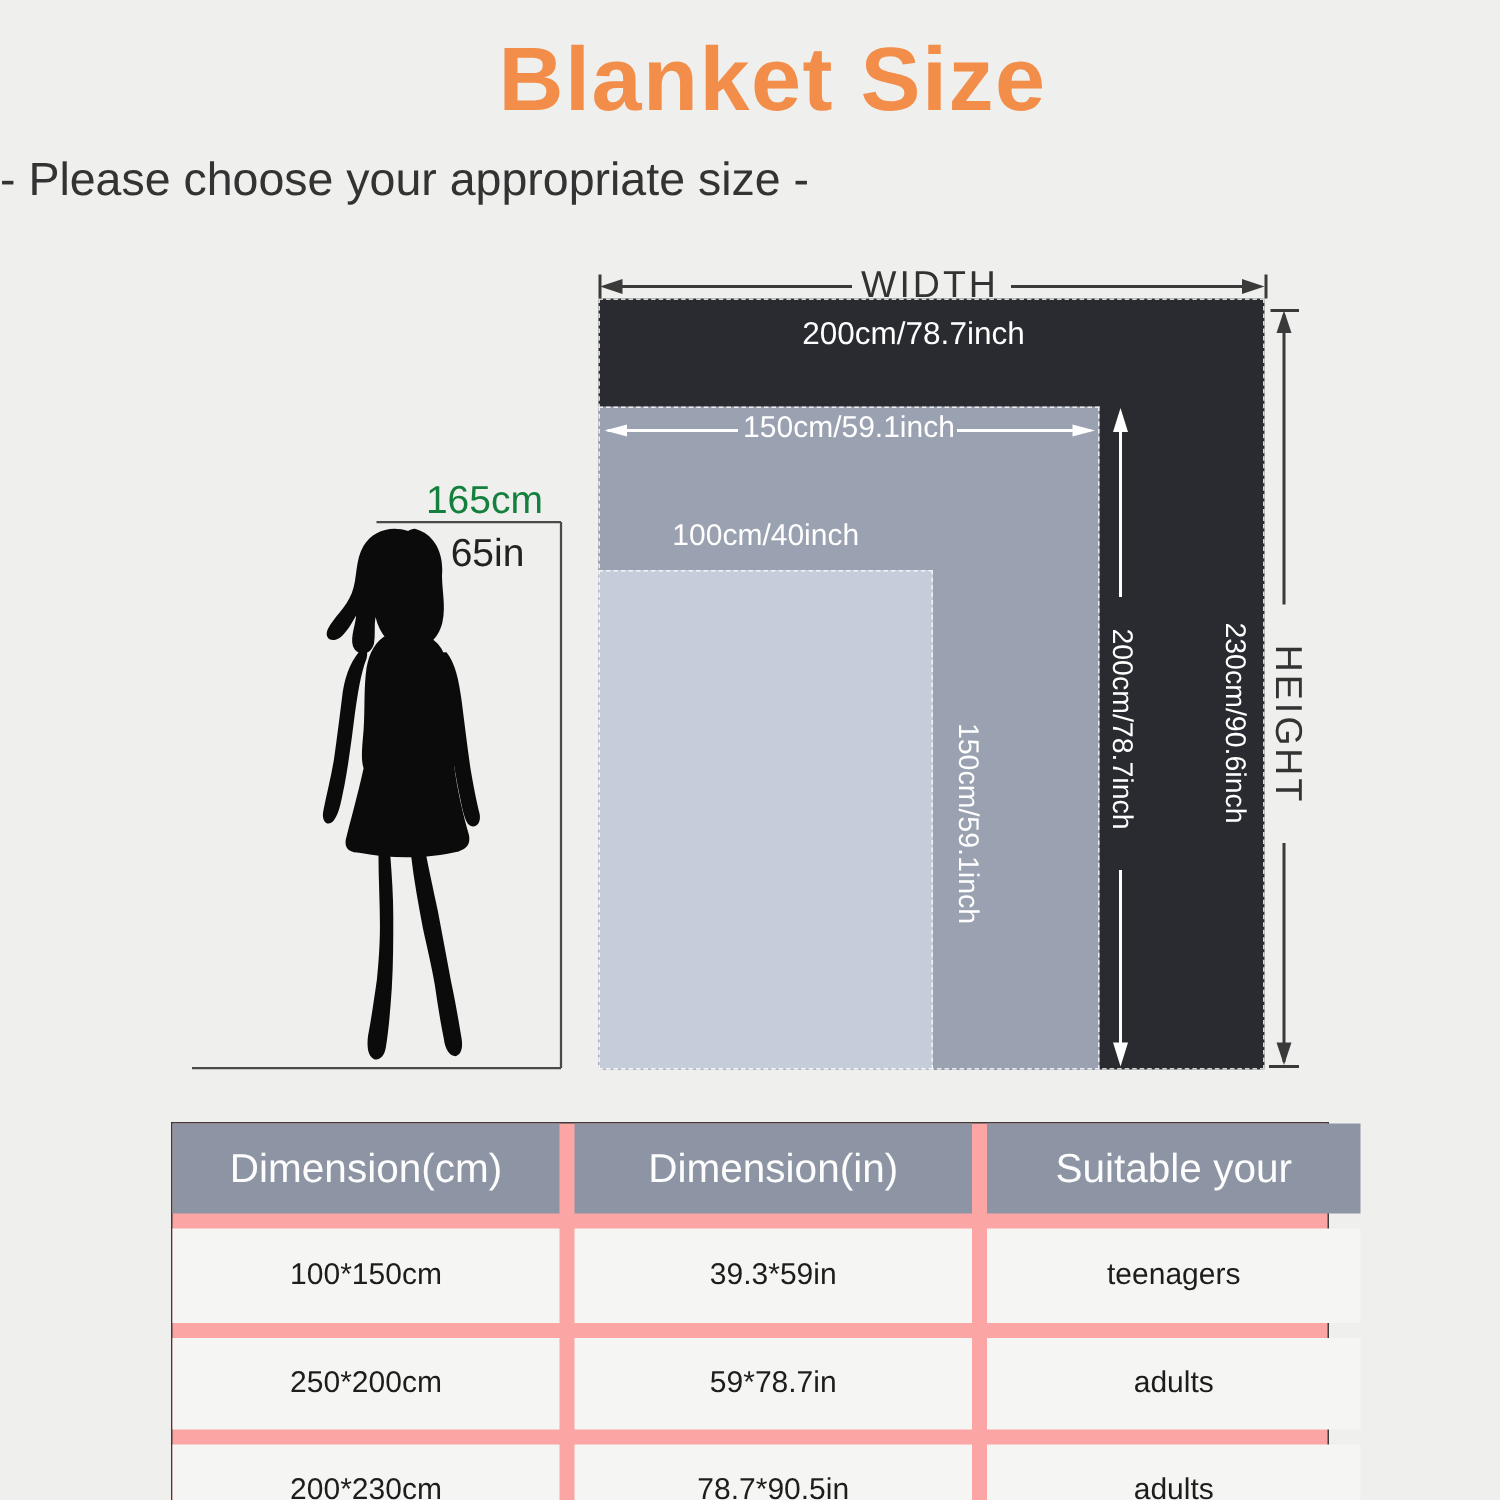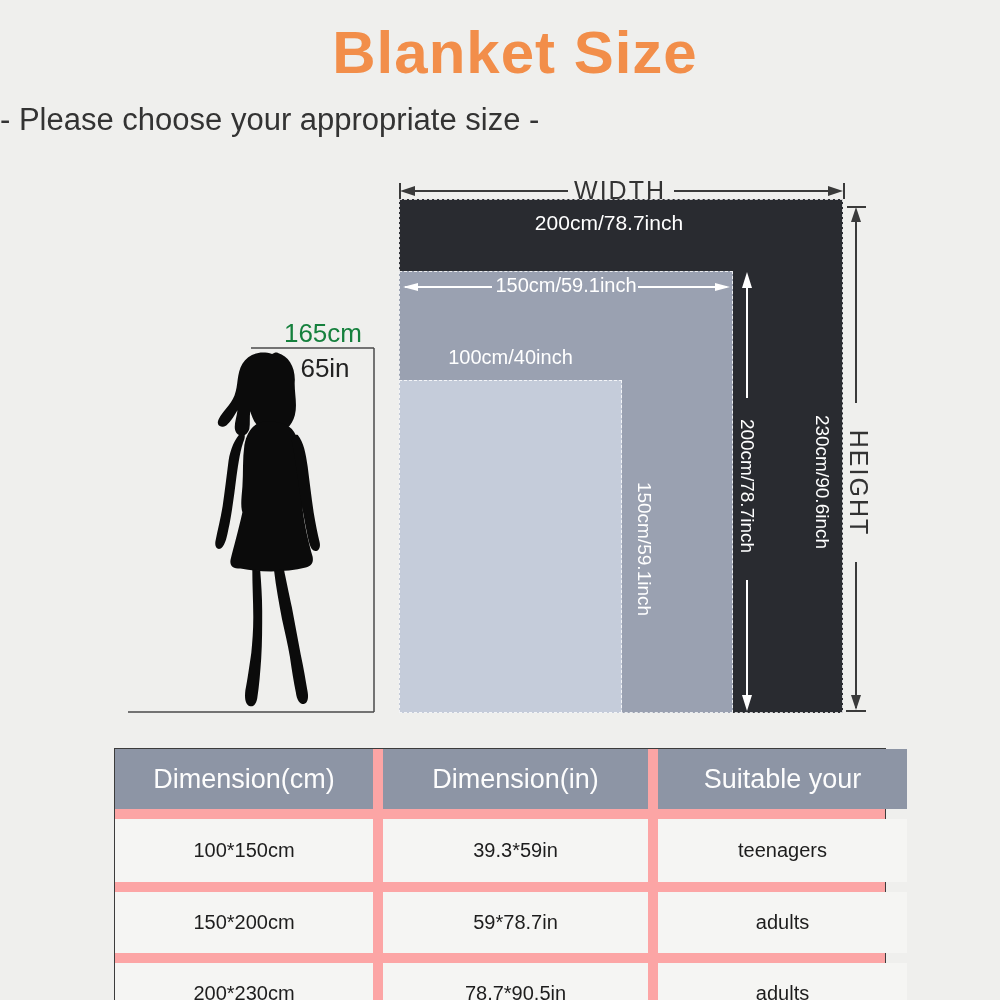--- a/index.html
+++ b/index.html
@@ -136,20 +136,20 @@
 
 <div class="abs size-table">
   <div class="cell th">Dimension(cm)</div>
   <div class="cell th">Dimension(in)</div>
   <div class="cell th">Suitable your</div>
 
   <div class="cell">100*150cm</div>
   <div class="cell">39.3*59in</div>
   <div class="cell">teenagers</div>
 
-  <div class="cell">150*200cm</div>
+  <div class="cell">250*200cm</div>
   <div class="cell">59*78.7in</div>
   <div class="cell">adults</div>
 
   <div class="cell">200*230cm</div>
   <div class="cell">78.7*90.5in</div>
   <div class="cell">adults</div>
 </div>
 
 </body></html>

